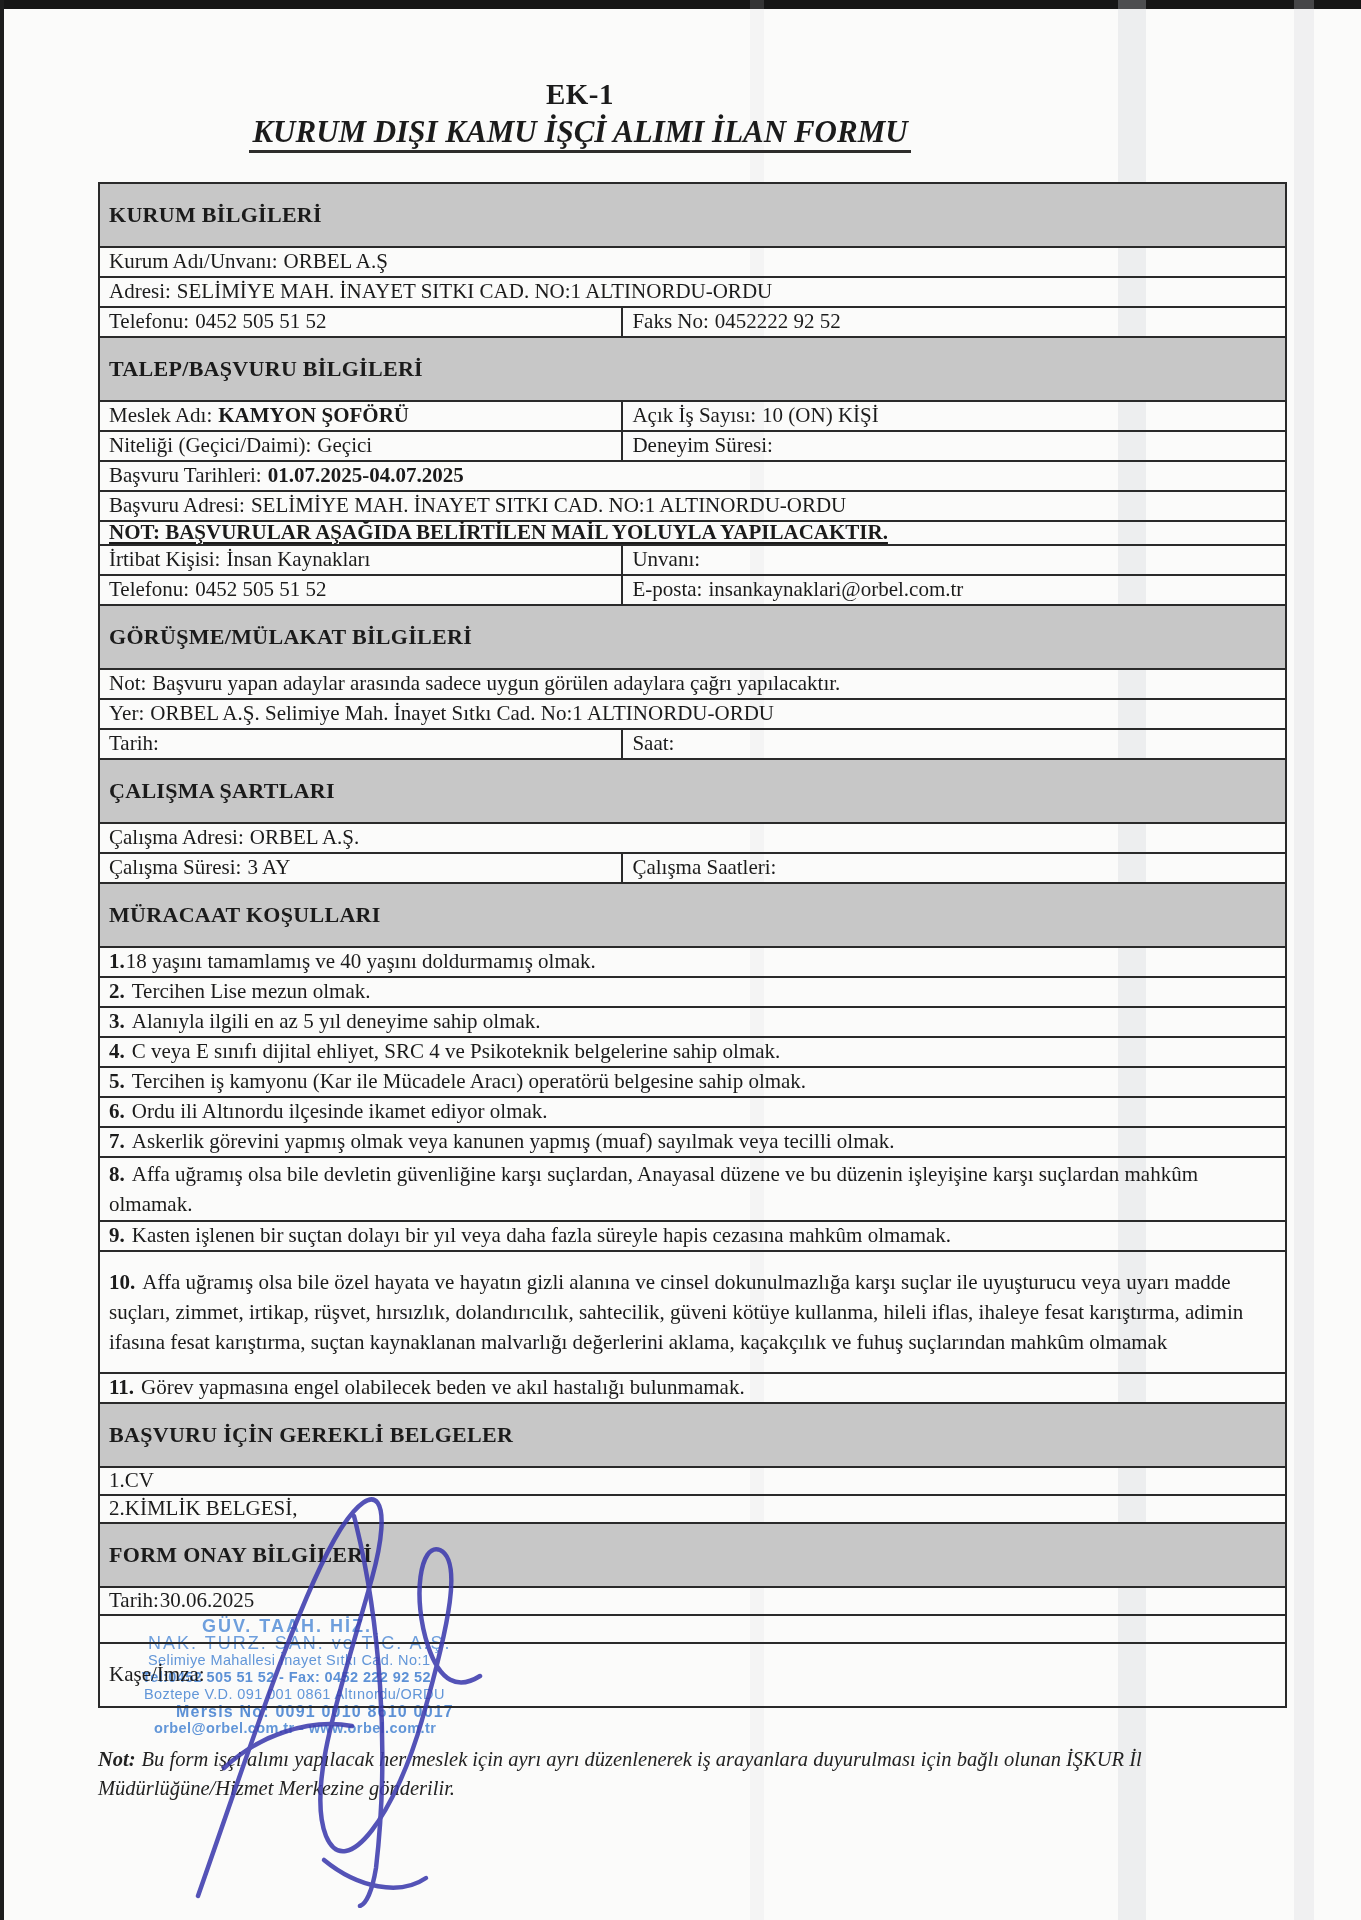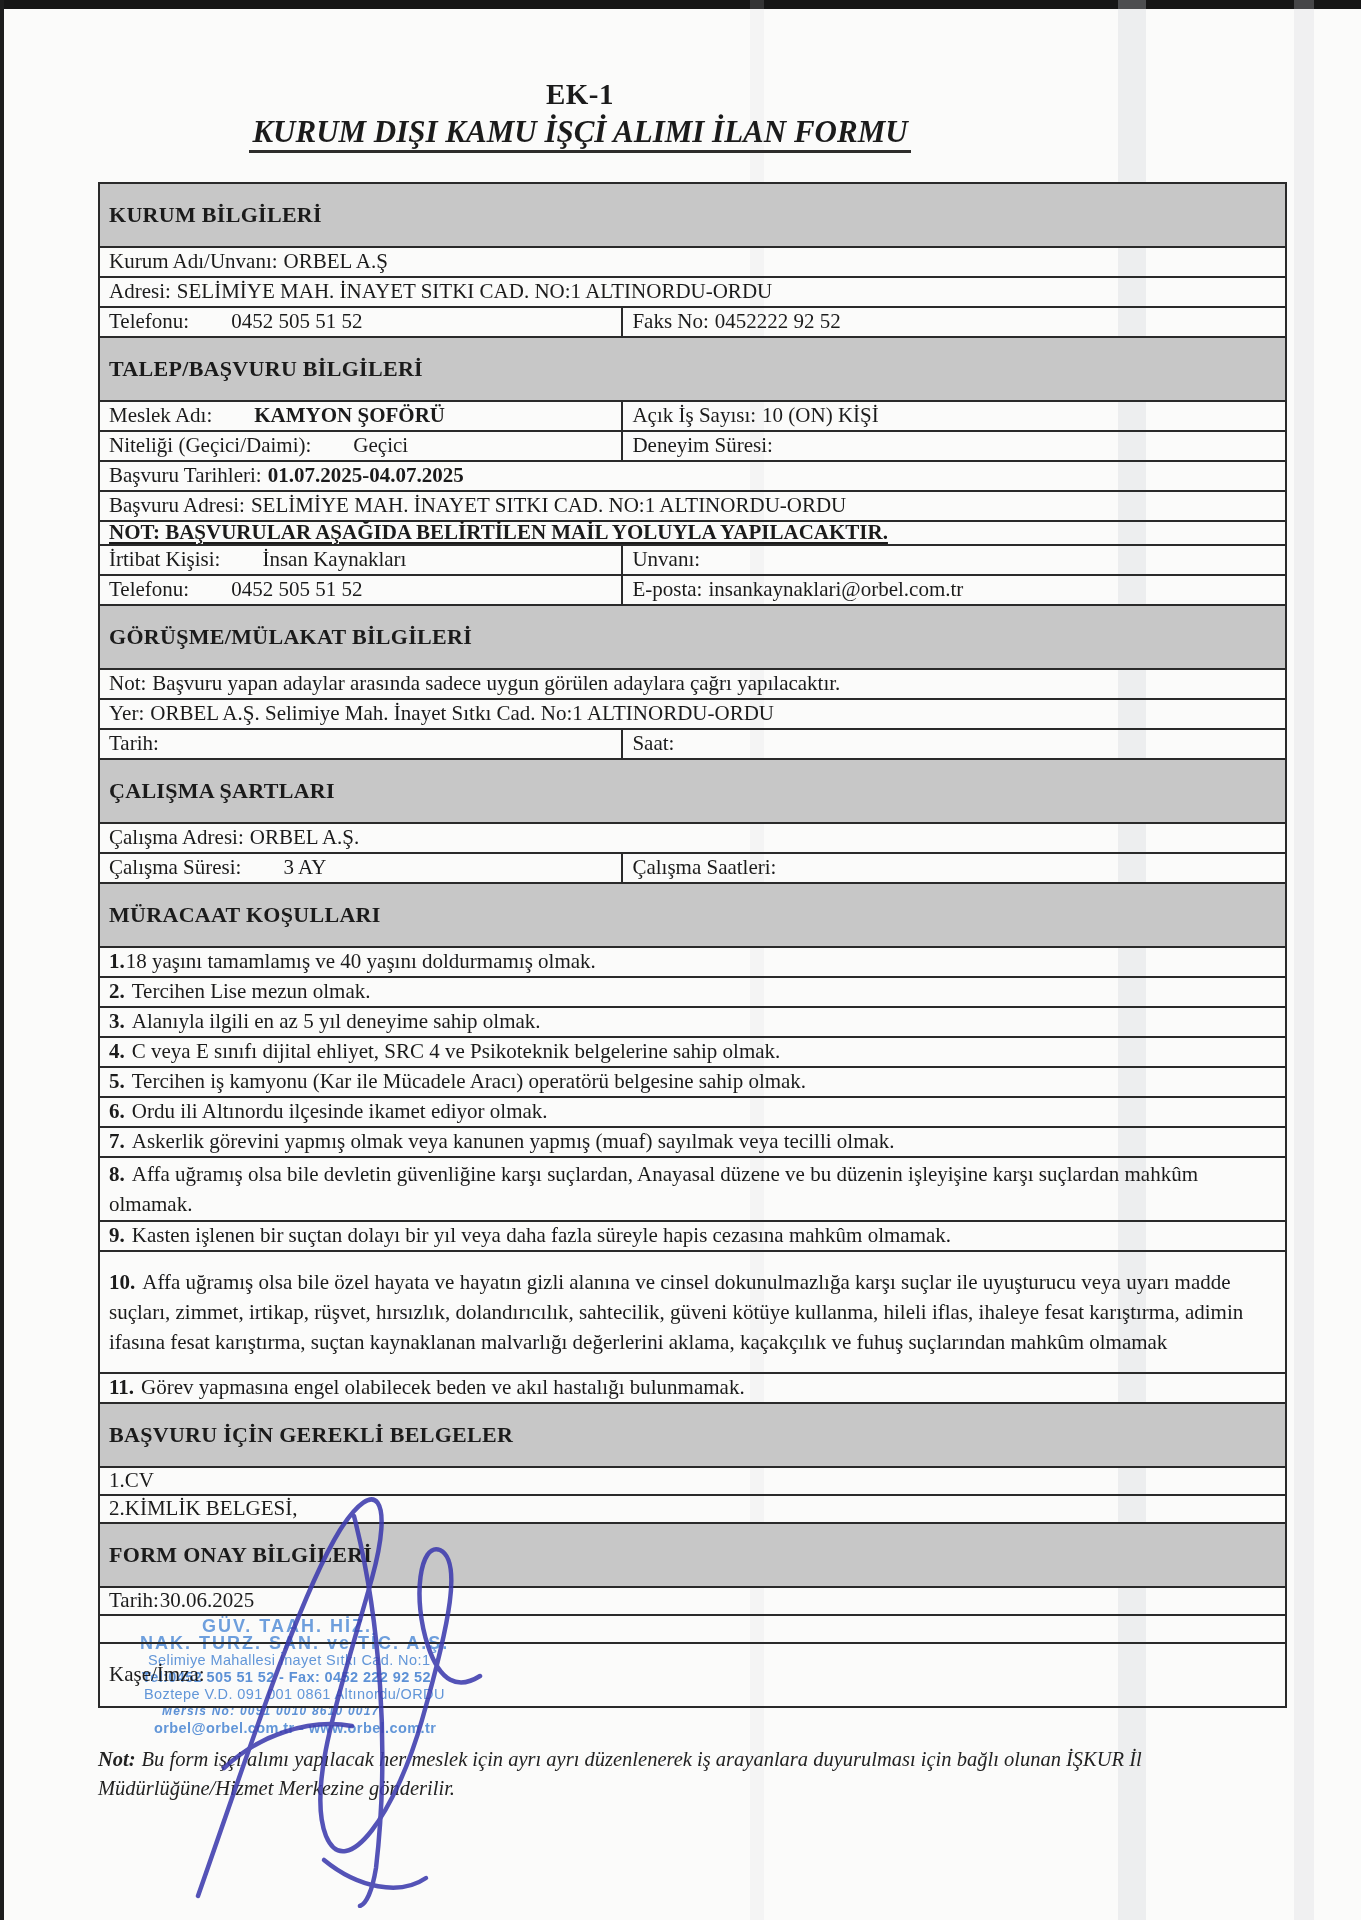--- a/index.html
+++ b/index.html
@@ -17,45 +17,45 @@
   .main-title{font-size:31px;margin-top:3px;font-style:italic;}
   .main-title span{border-bottom:3px solid #2e2d2b;padding:0 3px 1px;}
 
   .doc-table{position:relative;z-index:2;margin:182px 0 0 98px;width:1189px;
              border:2px solid #2a2a2a;box-sizing:border-box;}
   .row{display:flex;align-items:center;border-bottom:2px solid #2a2a2a;box-sizing:border-box;
        font-size:21px;line-height:1.2;}
   .row:last-child{border-bottom:none;}
   .hrow{background:#c7c7c7;font-weight:bold;font-size:22px;padding-left:9px;letter-spacing:.3px;}
   .cell{padding-left:9px;display:flex;align-items:center;height:100%;box-sizing:border-box;}
-  .cell.left{width:44%;flex:none;gap:36px;}
+  .cell.left{width:44%;flex:none;}
   .cell.right{flex:1;border-left:2px solid #2a2a2a;}
   .lbl{margin-right:6px;white-space:nowrap;}
   .lbl.tight{margin-right:1px;}
   .b{font-weight:bold;}
   .u{text-decoration:underline;text-decoration-thickness:2px;text-underline-offset:3px;}
   .wrap{display:block;padding:1px 4px 1px 9px;line-height:30px;}
   .cond .num{font-weight:bold;margin-right:7px;}
   .cond .num.tight{margin-right:1px;}
   .h64{height:64px;} .h62{height:62px;} .h60{min-height:60px;} .h30{height:30px;}
   .h32{height:24px;} .h28{height:28px;} .h122{min-height:122px;}
 
   .footer-note{position:absolute;left:98px;top:1745px;width:1200px;z-index:2;
                font-style:italic;font-size:20.5px;line-height:29px;color:#222;font-family:Liberation Serif, serif;}
   .footer-note .nlabel{font-weight:bold;margin-right:6px;}
 
   .stamp{position:absolute;left:128px;top:1618px;width:410px;z-index:1;
          font-family:"Liberation Sans",sans-serif;color:#6296d8;line-height:17px;}
   .stamp div{white-space:nowrap;}
   .st1{margin-left:74px;font-size:18px;font-weight:bold;letter-spacing:2px;color:#6e9fdd;}
-  .st2{margin-left:12px;font-size:18px;font-weight:bold;letter-spacing:2px;color:#6e9fdd;}
+  .st2{margin-left:20px;font-size:18px;font-weight:normal;letter-spacing:2px;color:#6e9fdd;}
   .st3{margin-left:20px;font-size:14.5px;letter-spacing:.4px;}
   .st4{margin-left:14px;font-size:14.5px;font-weight:bold;letter-spacing:.4px;color:#5d91d6;}
   .st5{margin-left:16px;font-size:14.5px;letter-spacing:.4px;}
-  .st6{margin-left:34px;font-size:12px;font-weight:bold;letter-spacing:1.2px;color:#5d91d6;font-style:italic;}
+  .st6{margin-left:48px;font-size:16px;font-weight:bold;letter-spacing:1.2px;color:#5d91d6;}
   .st7{margin-left:26px;font-size:14.5px;font-weight:bold;letter-spacing:.4px;}
 
   .signature{position:absolute;left:128px;top:1468px;z-index:5;pointer-events:none;}
 </style>
 </head>
 <body>
 
 <div class="page">
   <div class="scan-top"></div>
   <div class="scan-left"></div>

